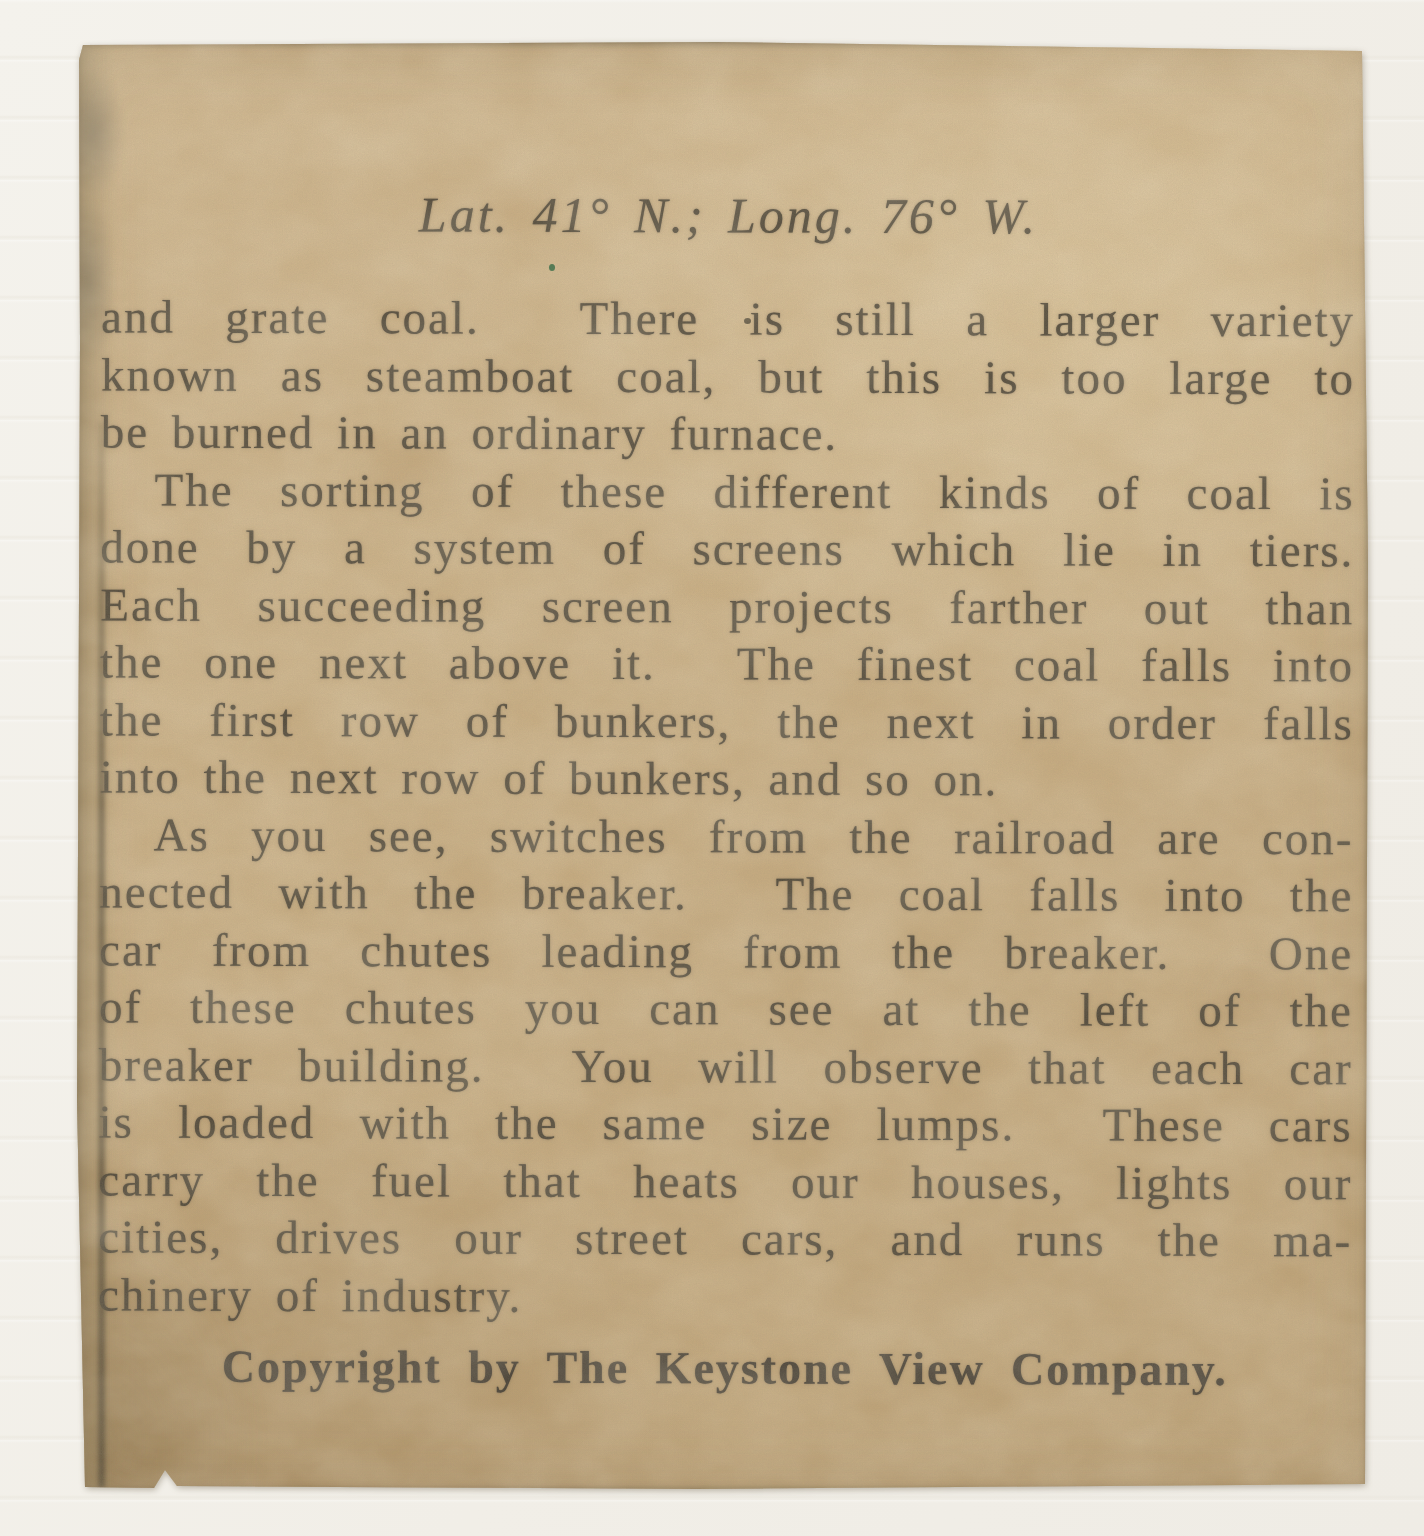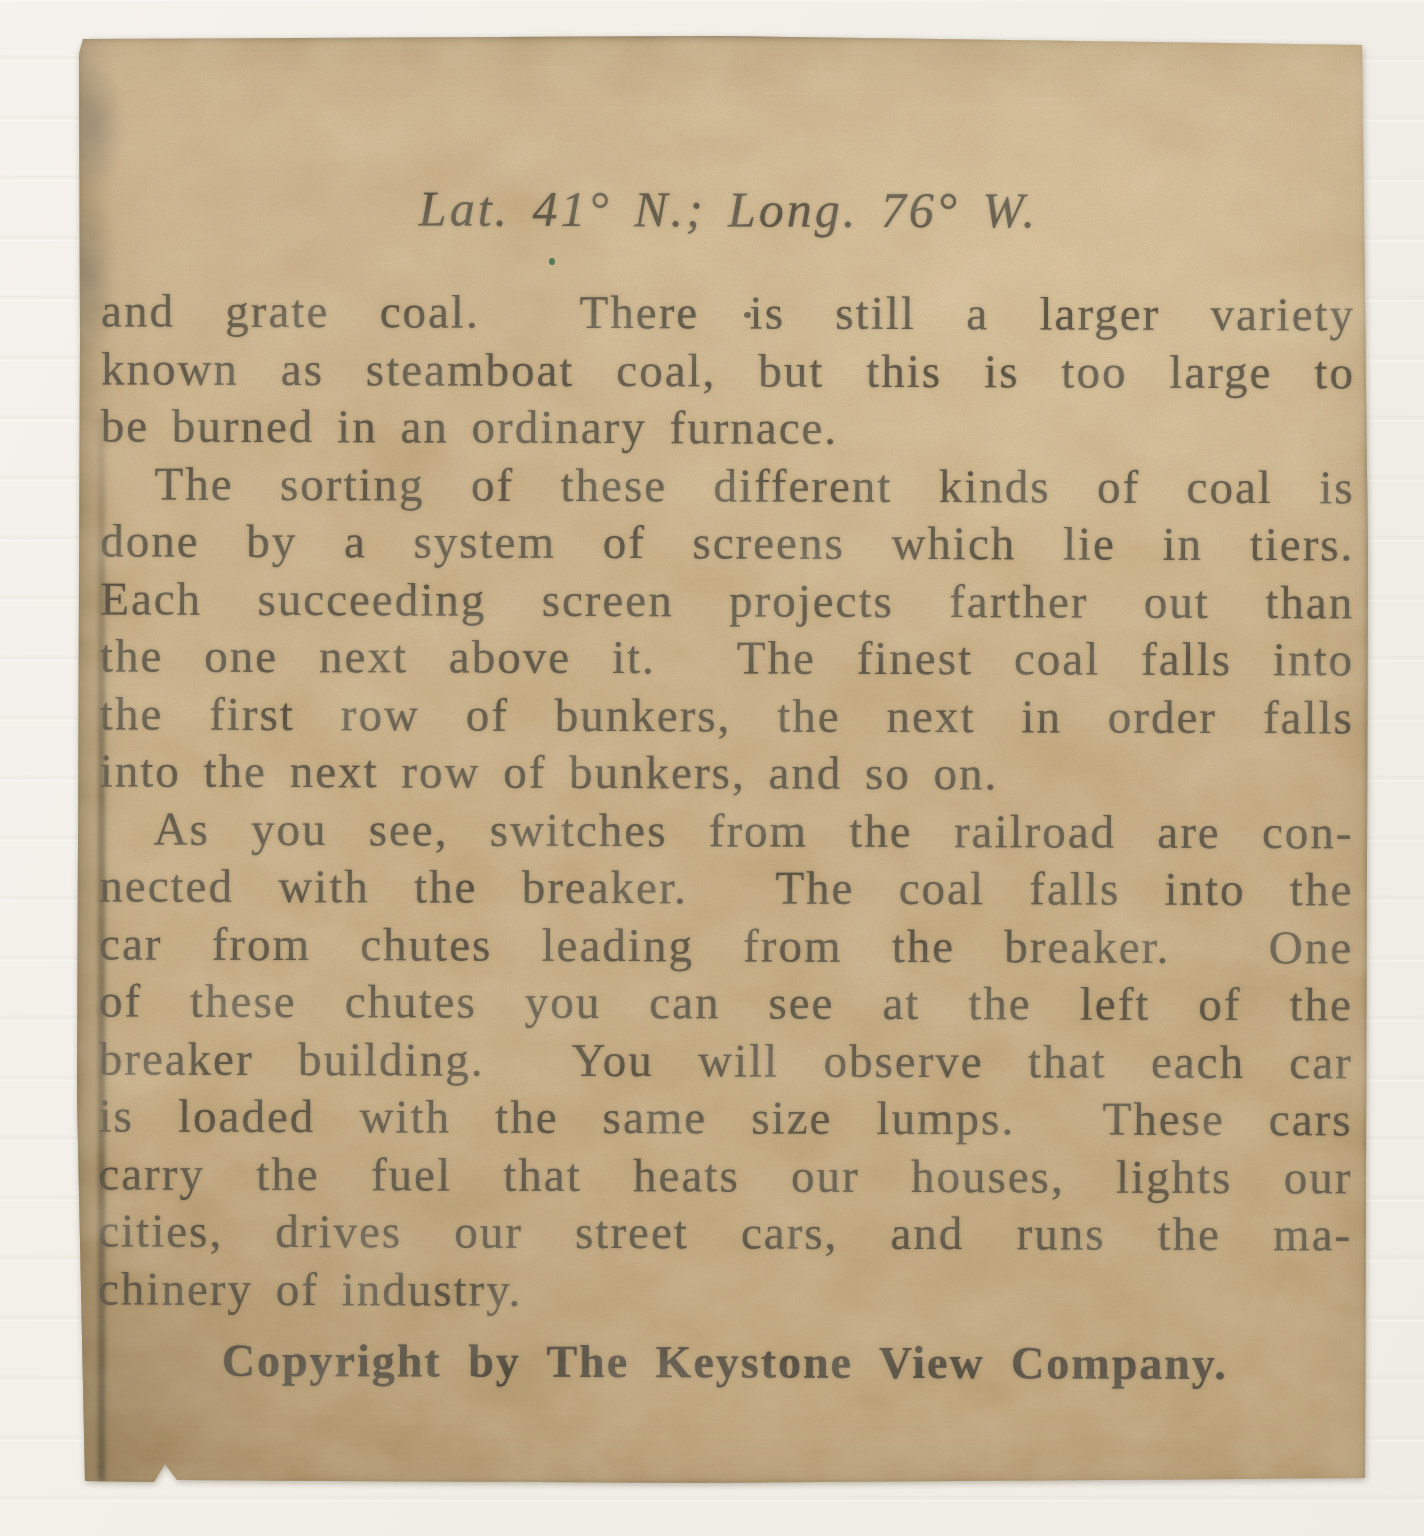--- a/index.html
+++ b/index.html
@@ -21,21 +21,21 @@
     background:
       repeating-linear-gradient(180deg,
         rgba(255,255,255,0.35) 0px, rgba(255,255,255,0.0) 3px,
         rgba(255,255,255,0.0) 55px, rgba(233,229,219,0.5) 57px,
         rgba(255,255,255,0.0) 60px),
       linear-gradient(115deg, #f4f2ec 0%, #f1eee7 55%, #efece5 100%);
   }
   .card-wrap {
     position: absolute;
     left: 76px;
-    top: 36px;
+    top: 42px;
     width: 1294px;
     height: 1450px;
     filter: drop-shadow(1px 2px 3px rgba(80,65,40,0.35));
   }
   .card {
     position: absolute;
     inset: 0;
     background:
       radial-gradient(ellipse 900px 600px at 78% 18%, rgba(230,210,170,0.45), rgba(230,210,170,0) 70%),
       radial-gradient(ellipse 700px 500px at 12% 95%, rgba(120,90,50,0.22), rgba(120,90,50,0) 70%),

